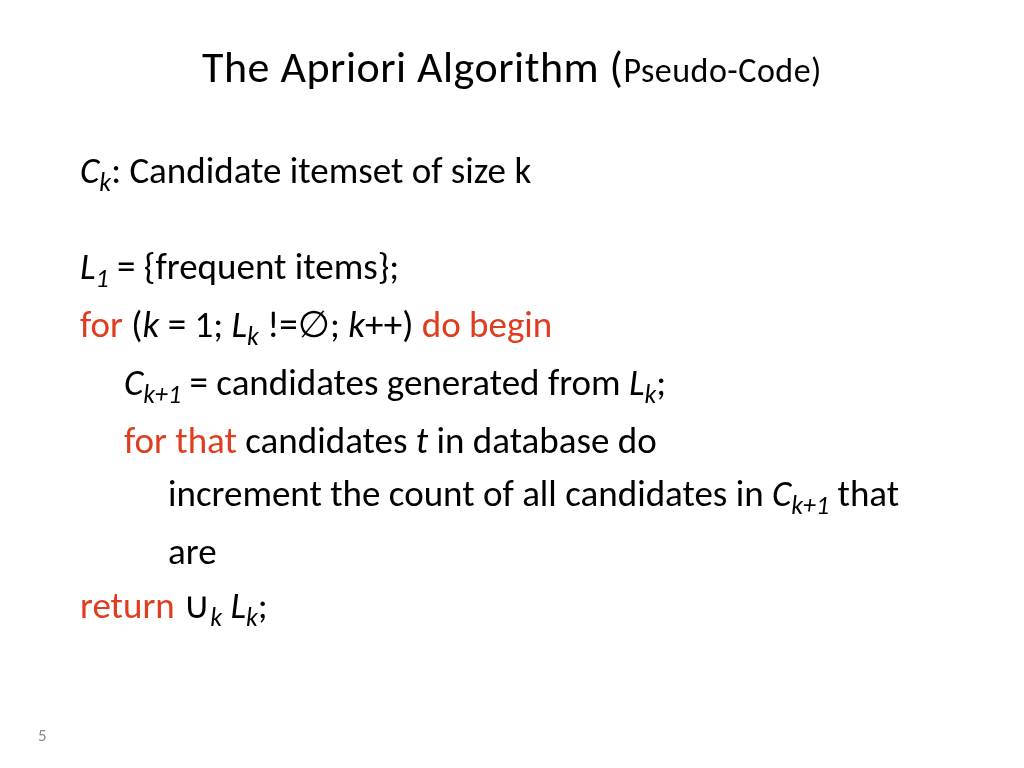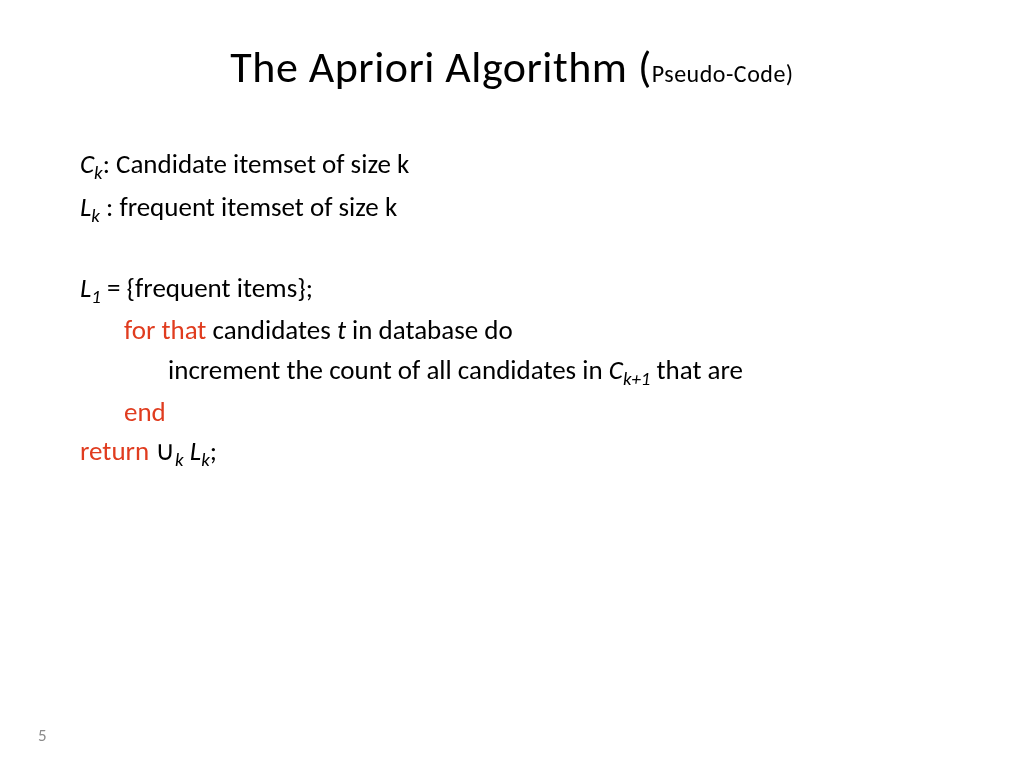--- a/index.html
+++ b/index.html
@@ -23,21 +23,21 @@
     font-weight: 400;
     text-align: center;
     margin-top: 0;
     margin-bottom: 50px;
     letter-spacing: 0.5px;
   }
   .title .sub {
     font-size: 36px;
   }
   .body {
-    font-size: 27px;
+    font-size: 37px;
     line-height: 1.45;
   }
   .italic { font-style: italic; }
   .sub { vertical-align: sub; font-size: 0.7em; }
   .kw { color: #e03c1f; }
   .indent1 { padding-left: 44px; }
   .indent2 { padding-left: 88px; }
   .indent3 { padding-left: 132px; }
   .page-num {
     position: absolute;
@@ -46,54 +46,54 @@
     font-size: 17px;
     color: #8c8c8c;
   }
 </style>
 </head>
 <body>
 
 <div class="slide">
 
   <div class="title">
-    <span>The Apriori Algorithm (</span><span class="sub" style="font-size:24px; vertical-align: baseline;">Pseudo-Code)</span>
+    <span>The Apriori Algorithm (</span><span class="sub" style="font-size:34px; vertical-align: baseline;">Pseudo-Code)</span>
   </div>
 
   <div class="body">
 
     <div>
       <span class="italic">C</span><span class="italic sub">k</span><span>: Candidate itemset of size k</span>
     </div>
 
-    <div>
-      <span class="italic">L</span><span class="italic sub">k</span><span> : frequent itemset of size k</span>
-    </div>
 
     <div style="height:38px"></div>
 
     <div>
       <span class="italic">L</span><span class="italic sub">1</span><span> = {frequent items};</span>
     </div>
 
+    <div>
+      <span class="kw">for</span><span> (</span><span class="italic">k</span><span> = 1; </span><span class="italic">L</span><span class="italic sub">k</span><span> !=</span><span>∅</span><span>; </span><span class="italic">k</span><span>++) </span><span class="kw">do begin</span>
+    </div>
 
+    <div class="indent1">
+      <span class="italic">C</span><span class="italic sub">k+1</span><span> = candidates generated from </span><span class="italic">L</span><span class="italic sub">k</span><span>;</span>
+    </div>
 
     <div class="indent1">
       <span class="kw">for that</span><span> candidates </span><span class="italic">t</span><span> in database do</span>
     </div>
 
     <div class="indent2">
       <span>increment the count of all candidates in </span><span class="italic">C</span><span class="italic sub">k+1</span><span> that are</span>
     </div>
 
 
 
-    <div class="indent1">
-      <span class="kw">end</span>
-    </div>
 
     <div>
       <span class="kw">return</span><span> </span><span>∪</span><span class="italic sub">k</span><span> </span><span class="italic">L</span><span class="italic sub">k</span><span>;</span>
     </div>
 
   </div>
 
   <div class="page-num">5</div>
 </div>
 

